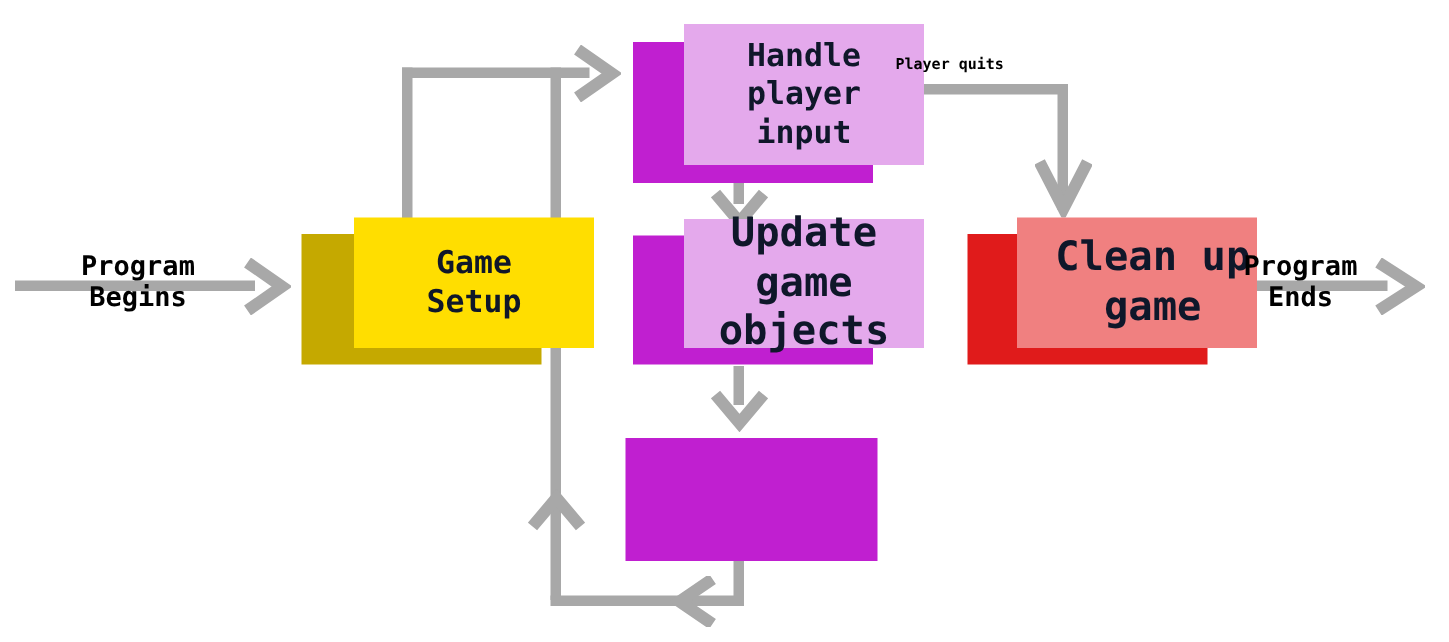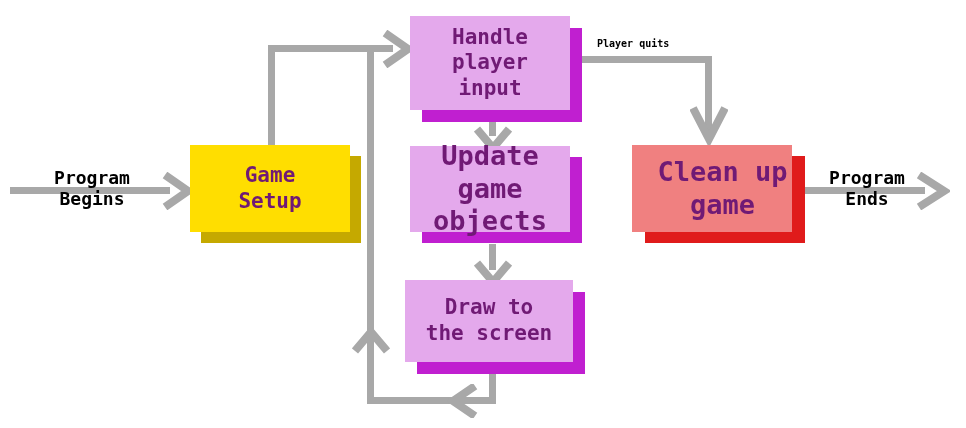--- a/index.html
+++ b/index.html
@@ -21,24 +21,25 @@
   
   .box {
     position: absolute;
     box-sizing: border-box;
     display: flex;
     align-items: center;
     justify-content: center;
     text-align: center;
     font-family: "DejaVu Sans Mono", monospace;
     font-weight: bold;
-    color: #701a75;
+    color: #0f172a;
     z-index: 3;
     line-height: 1.22;
     white-space: pre-line;
+    margin-left: 46px;
   }
   .shadow {
     position: absolute;
     z-index: 2;
   }
 
   
   .hline {
     position: absolute;
     background: #a8a8a8;
@@ -145,22 +146,20 @@
   <div class="box" style="left:190px; top:145px; width:160px; height:87px; background:#ffde00; font-size:21px;">Game
 Setup</div>
 
   <div class="box" style="left:410px; top:146px; width:160px; height:86px; background:#e4a9ec; font-size:27px;">Update
 game
 objects</div>
 
   <div class="box" style="left:632px; top:145px; width:160px; height:87px; background:#f08080; font-size:27px;padding-left:21px;">Clean up
 game</div>
 
-  <div class="box" style="left:405px; top:280px; width:168px; height:82px; background:#e4a9ec; font-size:21px;">Draw to
-the screen</div>
 
   <div class="edge-label" style="left:597px; top:38px; font-size:10px;">Player quits</div>
 
   <div class="edge-label" style="left:22px; top:168px; font-size:18px; width:140px;">Program
 Begins</div>
 
   <div class="edge-label" style="left:812px; top:168px; font-size:18px; width:110px;">Program
 Ends</div>
 
 </div>

